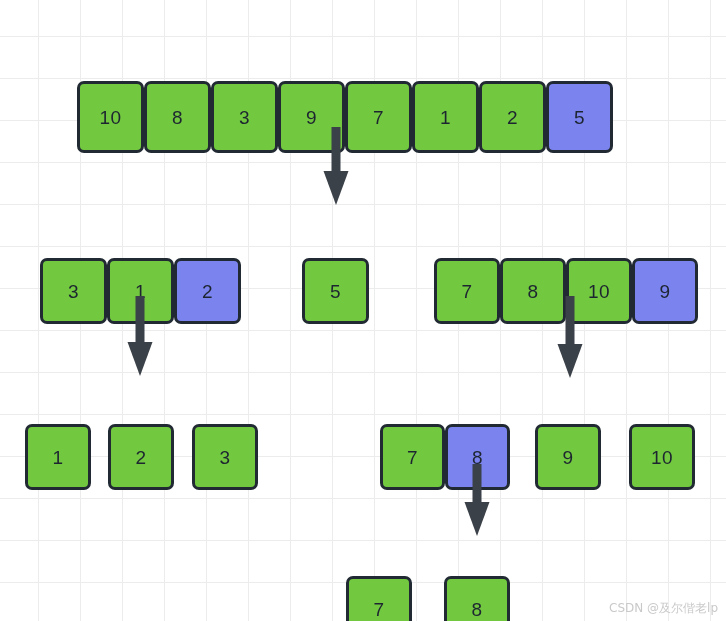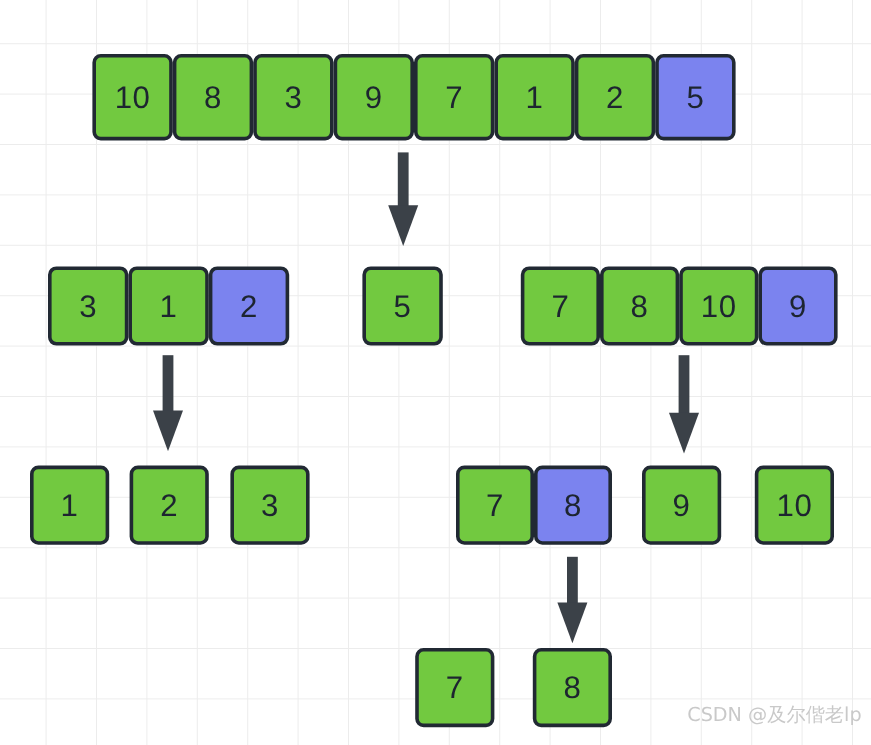--- a/index.html
+++ b/index.html
@@ -30,46 +30,47 @@
   }
 
   
   .cell {
     position: absolute;
     box-sizing: border-box;
     border: 3px solid #212933;
     border-radius: 7px;
     background: #72c940;
     color: #1d2530;
-    font-size: 26px;
+    font-size: 19px;
     line-height: 1;
     display: flex;
     align-items: center;
     justify-content: center;
     letter-spacing: 0.5px;
+    margin-top: 36px;
   }
   .cell.pivot {
     background: #7b83ef;
   }
 
   
   .arrow {
     position: absolute;
   }
   .arrow svg {
     display: block;
     overflow: visible;
   }
 
   
   #watermark {
     position: absolute;
     right: 8px;
-    bottom: 14px;
-    font-size: 16px;
+    bottom: 4px;
+    font-size: 12px;
     color: #c9c9c9;
     font-family: "DejaVu Sans", sans-serif;
     white-space: nowrap;
     user-select: none;
   }
 </style>
 </head>
 <body>
 
 <div id="canvas">

